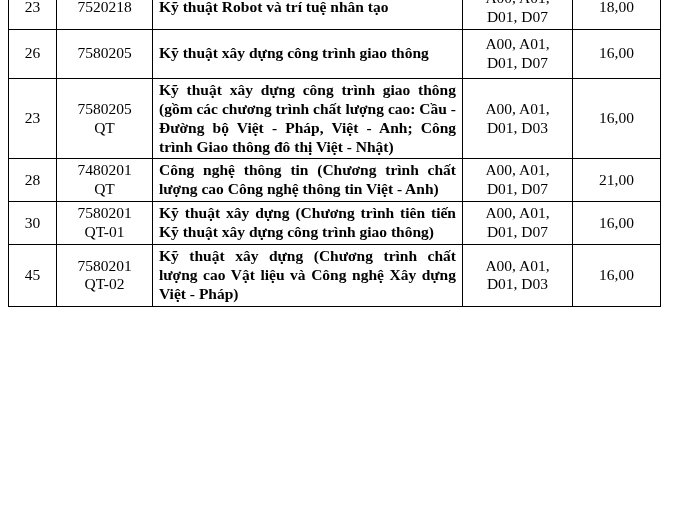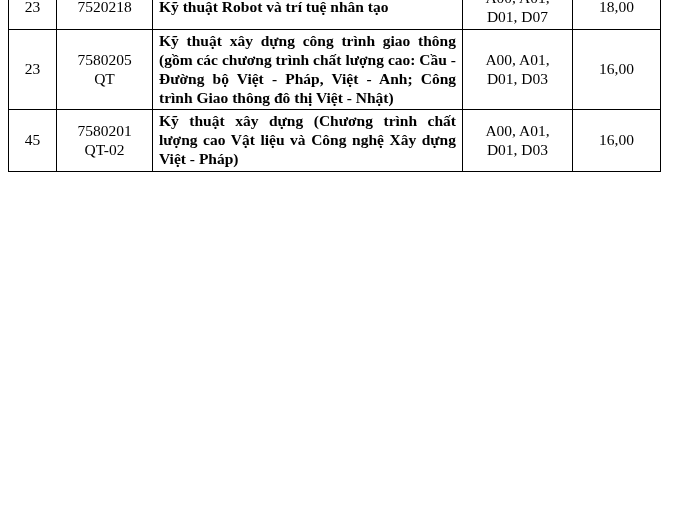--- a/index.html
+++ b/index.html
@@ -78,27 +78,53 @@
     </colgroup>
     <tbody>
       <tr>
         <td class="stt">23</td>
         <td class="code">7520218</td>
         <td class="name">Kỹ thuật Robot và trí tuệ nhân tạo</td>
         <td class="block">A00, A01,
 D01, D07</td>
         <td class="score">18,00</td>
       </tr>
+      <tr class="row-tall">
+        <td class="stt">26</td>
+        <td class="code">7580205</td>
+        <td class="name">Kỹ thuật xây dựng công trình giao thông</td>
+        <td class="block">A00, A01,
+D01, D07</td>
+        <td class="score">16,00</td>
+      </tr>
       <tr>
         <td class="stt">23</td>
         <td class="code">7580205
 QT</td>
         <td class="name">Kỹ thuật xây dựng công trình giao thông (gồm các chương trình chất lượng cao: Cầu - Đường bộ Việt - Pháp, Việt - Anh; Công trình Giao thông đô thị Việt - Nhật)</td>
         <td class="block">A00, A01,
 D01, D03</td>
+        <td class="score">16,00</td>
+      </tr>
+      <tr>
+        <td class="stt">28</td>
+        <td class="code">7480201
+QT</td>
+        <td class="name">Công nghệ thông tin (Chương trình chất lượng cao Công nghệ thông tin Việt - Anh)</td>
+        <td class="block">A00, A01,
+D01, D07</td>
+        <td class="score">21,00</td>
+      </tr>
+      <tr>
+        <td class="stt">30</td>
+        <td class="code">7580201
+QT-01</td>
+        <td class="name">Kỹ thuật xây dựng (Chương trình tiên tiến Kỹ thuật xây dựng công trình giao thông)</td>
+        <td class="block">A00, A01,
+D01, D07</td>
         <td class="score">16,00</td>
       </tr>
       <tr>
         <td class="stt">45</td>
         <td class="code">7580201
 QT-02</td>
         <td class="name">Kỹ thuật xây dựng (Chương trình chất lượng cao Vật liệu và Công nghệ Xây dựng Việt - Pháp)</td>
         <td class="block">A00, A01,
 D01, D03</td>
         <td class="score">16,00</td>

